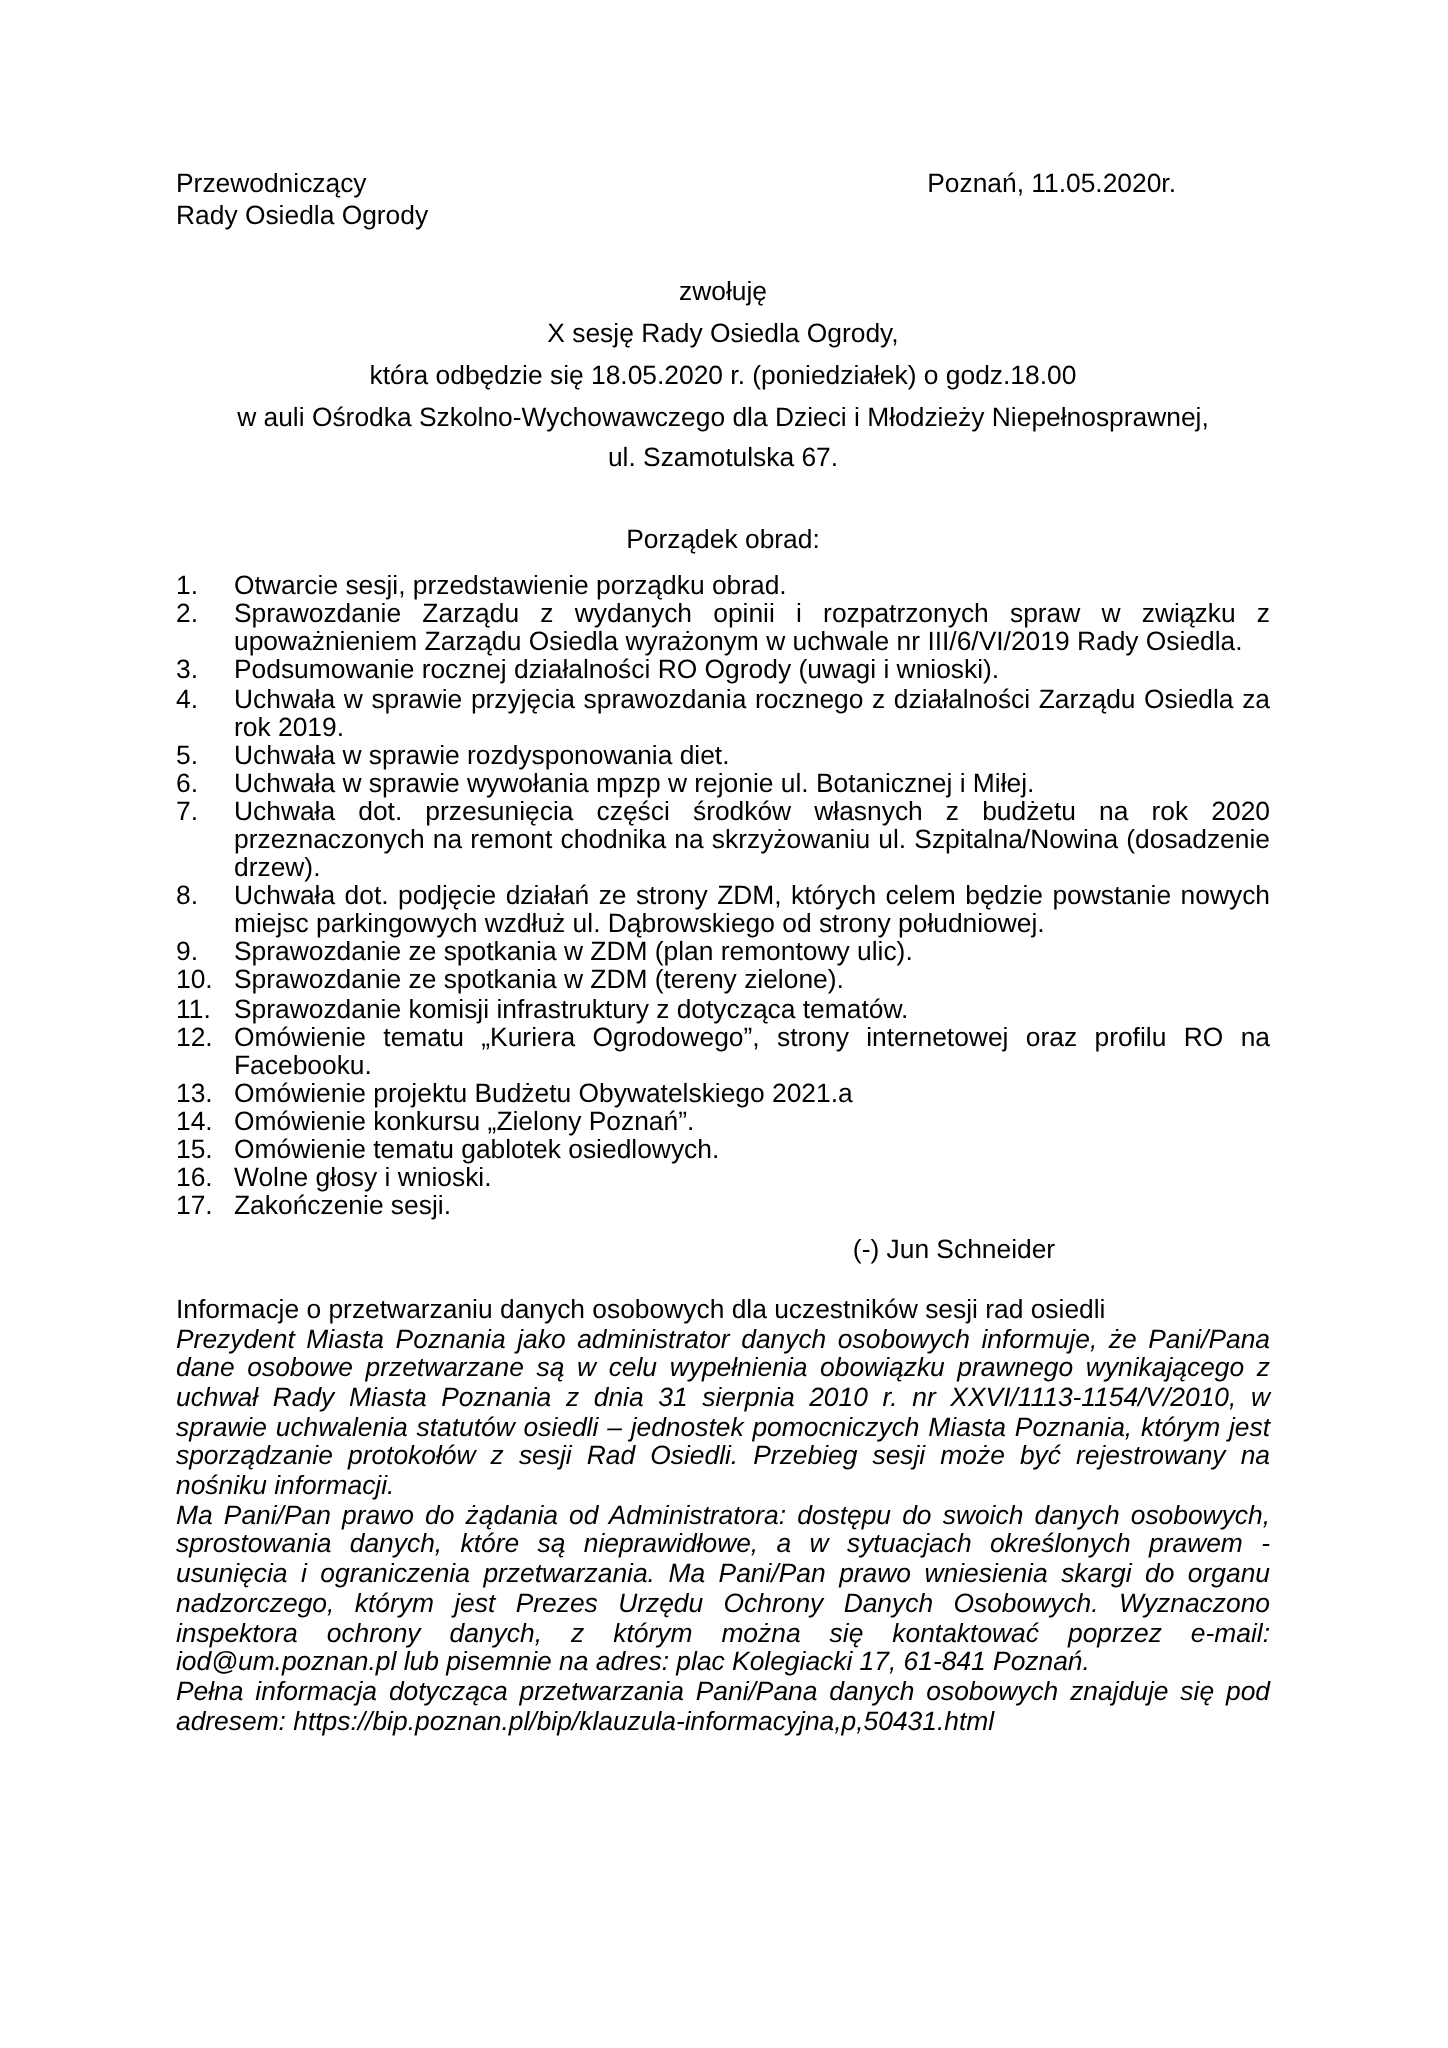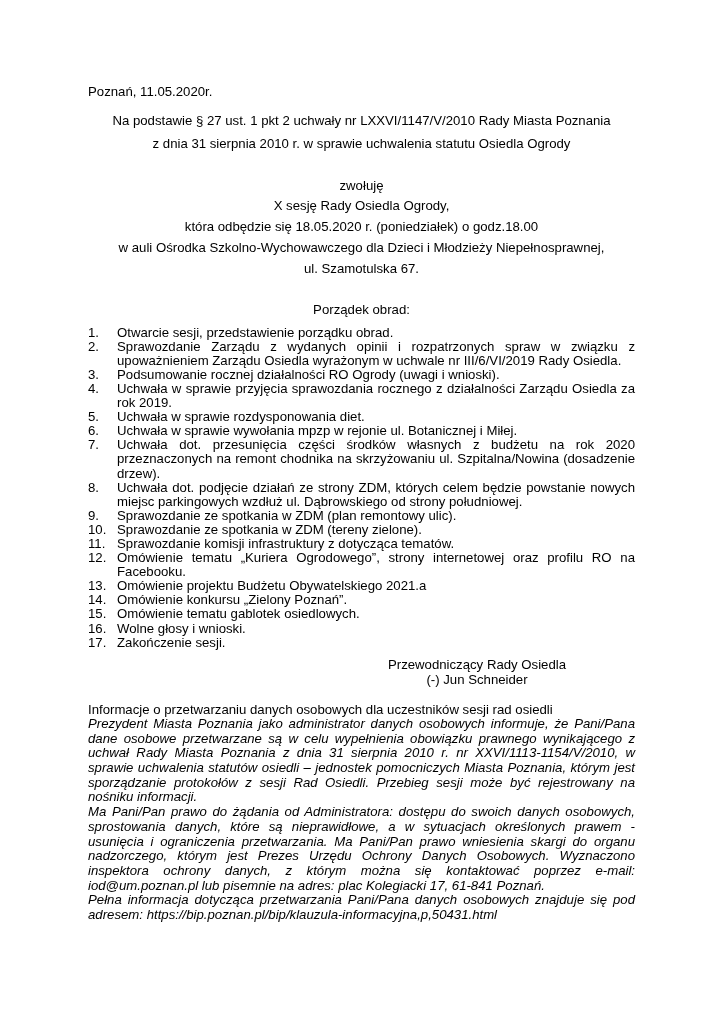--- a/index.html
+++ b/index.html
@@ -96,27 +96,27 @@
     text-align: justify;
     line-height: 14.7px;
   }
 </style>
 </head>
 <body>
 
 <div class="page">
 
   <div class="header-row">
+    <div class="sender">
+      <div>Przewodniczący</div>
+      <div>Rady Osiedla Ogrody</div>
+    </div>
     <div class="dateline">Poznań, 11.05.2020r.</div>
   </div>
 
-  <div class="legal-basis">
-    <div>Na podstawie § 27 ust. 1 pkt 2 uchwały nr LXXVI/1147/V/2010 Rady Miasta Poznania</div>
-    <div>z dnia 31 sierpnia 2010 r. w sprawie uchwalenia statutu Osiedla Ogrody</div>
-  </div>
 
   <div class="convocation">
     <div class="bold">zwołuję</div>
     <div class="bold">X sesję Rady Osiedla Ogrody,</div>
     <div class="bold">która odbędzie się 18.05.2020 r. (poniedziałek) o godz.18.00</div>
     <div>w auli Ośrodka Szkolno-Wychowawczego dla Dzieci i Młodzieży Niepełnosprawnej,</div>
     <div>ul. Szamotulska 67.</div>
   </div>
 
   <div class="agenda">
@@ -136,21 +136,20 @@
         <li>Omówienie tematu „Kuriera Ogrodowego”, strony internetowej oraz profilu RO na Facebooku.</li>
         <li>Omówienie projektu Budżetu Obywatelskiego 2021.a</li>
         <li>Omówienie konkursu „Zielony Poznań”.</li>
         <li>Omówienie tematu gablotek osiedlowych.</li>
         <li>Wolne głosy i wnioski.</li>
         <li>Zakończenie sesji.</li>
       </ol>
   </div>
 
   <div class="signature">
-    <div>Przewodniczący Rady Osiedla</div>
     <div>(-) Jun Schneider</div>
   </div>
 
   <div class="privacy">
     <div class="privacy-heading bold">Informacje o przetwarzaniu danych osobowych dla uczestników sesji rad osiedli</div>
     <p>Prezydent Miasta Poznania jako administrator danych osobowych informuje, że Pani/Pana dane osobowe przetwarzane są w celu wypełnienia obowiązku prawnego wynikającego z uchwał Rady Miasta Poznania z dnia 31 sierpnia 2010 r. nr XXVI/1113-1154/V/2010, w sprawie uchwalenia statutów osiedli – jednostek pomocniczych Miasta Poznania, którym jest sporządzanie protokołów z sesji Rad Osiedli. Przebieg sesji może być rejestrowany na nośniku informacji.</p>
     <p>Ma Pani/Pan prawo do żądania od Administratora: dostępu do swoich danych osobowych, sprostowania danych, które są nieprawidłowe, a w sytuacjach określonych prawem - usunięcia i ograniczenia przetwarzania. Ma Pani/Pan prawo wniesienia skargi do organu nadzorczego, którym jest Prezes Urzędu Ochrony Danych Osobowych. Wyznaczono inspektora ochrony danych, z którym można się kontaktować poprzez e-mail: iod@um.poznan.pl lub pisemnie na adres: plac Kolegiacki 17, 61-841 Poznań.</p>
     <p>Pełna informacja dotycząca przetwarzania Pani/Pana danych osobowych znajduje się pod adresem: https://bip.poznan.pl/bip/klauzula-informacyjna,p,50431.html</p>
   </div>
 

